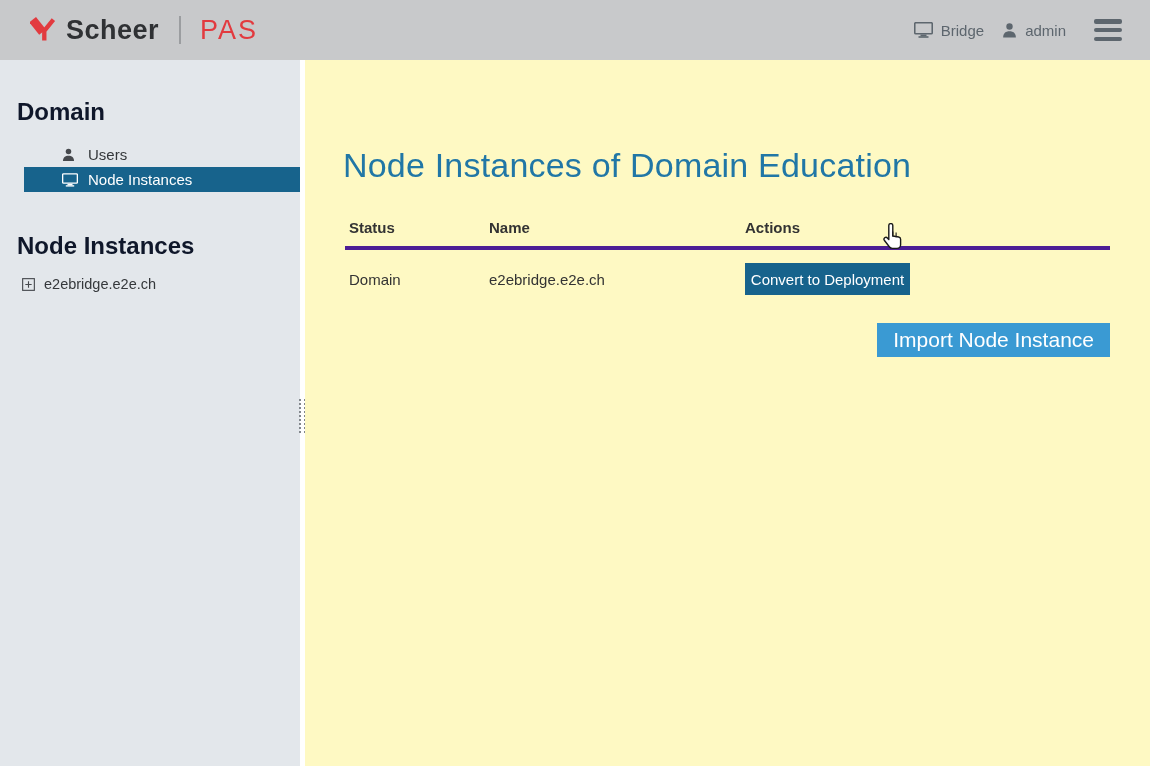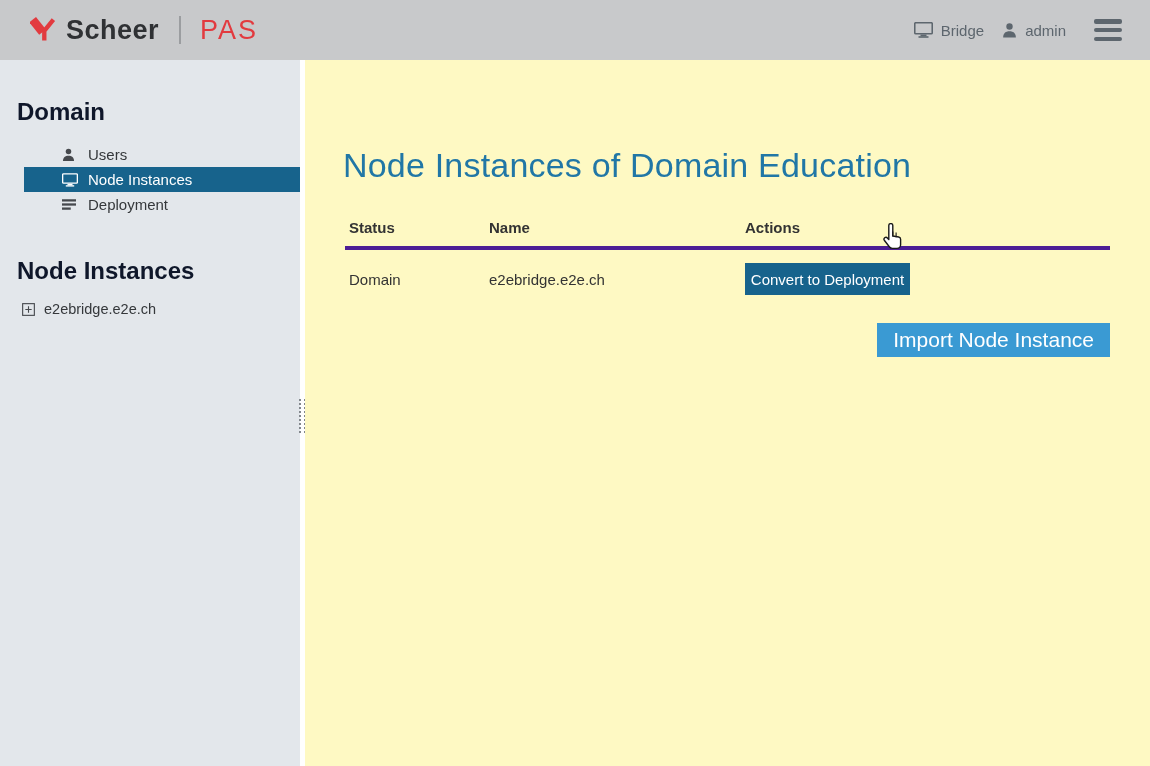--- a/index.html
+++ b/index.html
@@ -203,30 +203,20 @@
       <span class="ni-icon">
         <svg viewBox="0 0 19 16" width="16" height="14">
           <rect x="0.75" y="0.75" width="17.5" height="11" rx="1" fill="none" stroke="#ffffff" stroke-width="1.6"></rect>
           <rect x="6.5" y="12.5" width="6" height="1.8" fill="#ffffff"></rect>
           <rect x="4.5" y="14.2" width="10" height="1.6" fill="#ffffff"></rect>
         </svg>
       </span>
       <span>Node Instances</span>
     </div>
 
-    <div class="nav-item">
-      <span class="ni-icon">
-        <svg viewBox="0 0 16 14" width="14" height="13">
-          <rect x="0" y="1" width="16" height="2.6" fill="#46494d"></rect>
-          <rect x="0" y="5.7" width="16" height="2.6" fill="#46494d"></rect>
-          <rect x="0" y="10.4" width="10" height="2.6" fill="#46494d"></rect>
-        </svg>
-      </span>
-      <span>Deployment</span>
-    </div>
   </nav>
 
   <h2 class="heading-instances">Node Instances</h2>
 
   <div class="tree">
     <div class="tree-item">
       <svg viewBox="0 0 14 14">
         <rect x="0.7" y="0.7" width="12.6" height="12.6" fill="none" stroke="#46494d" stroke-width="1.2"></rect>
         <path d="M7 3.6 V10.4 M3.6 7 H10.4" stroke="#46494d" stroke-width="1.2"></path>
       </svg>

